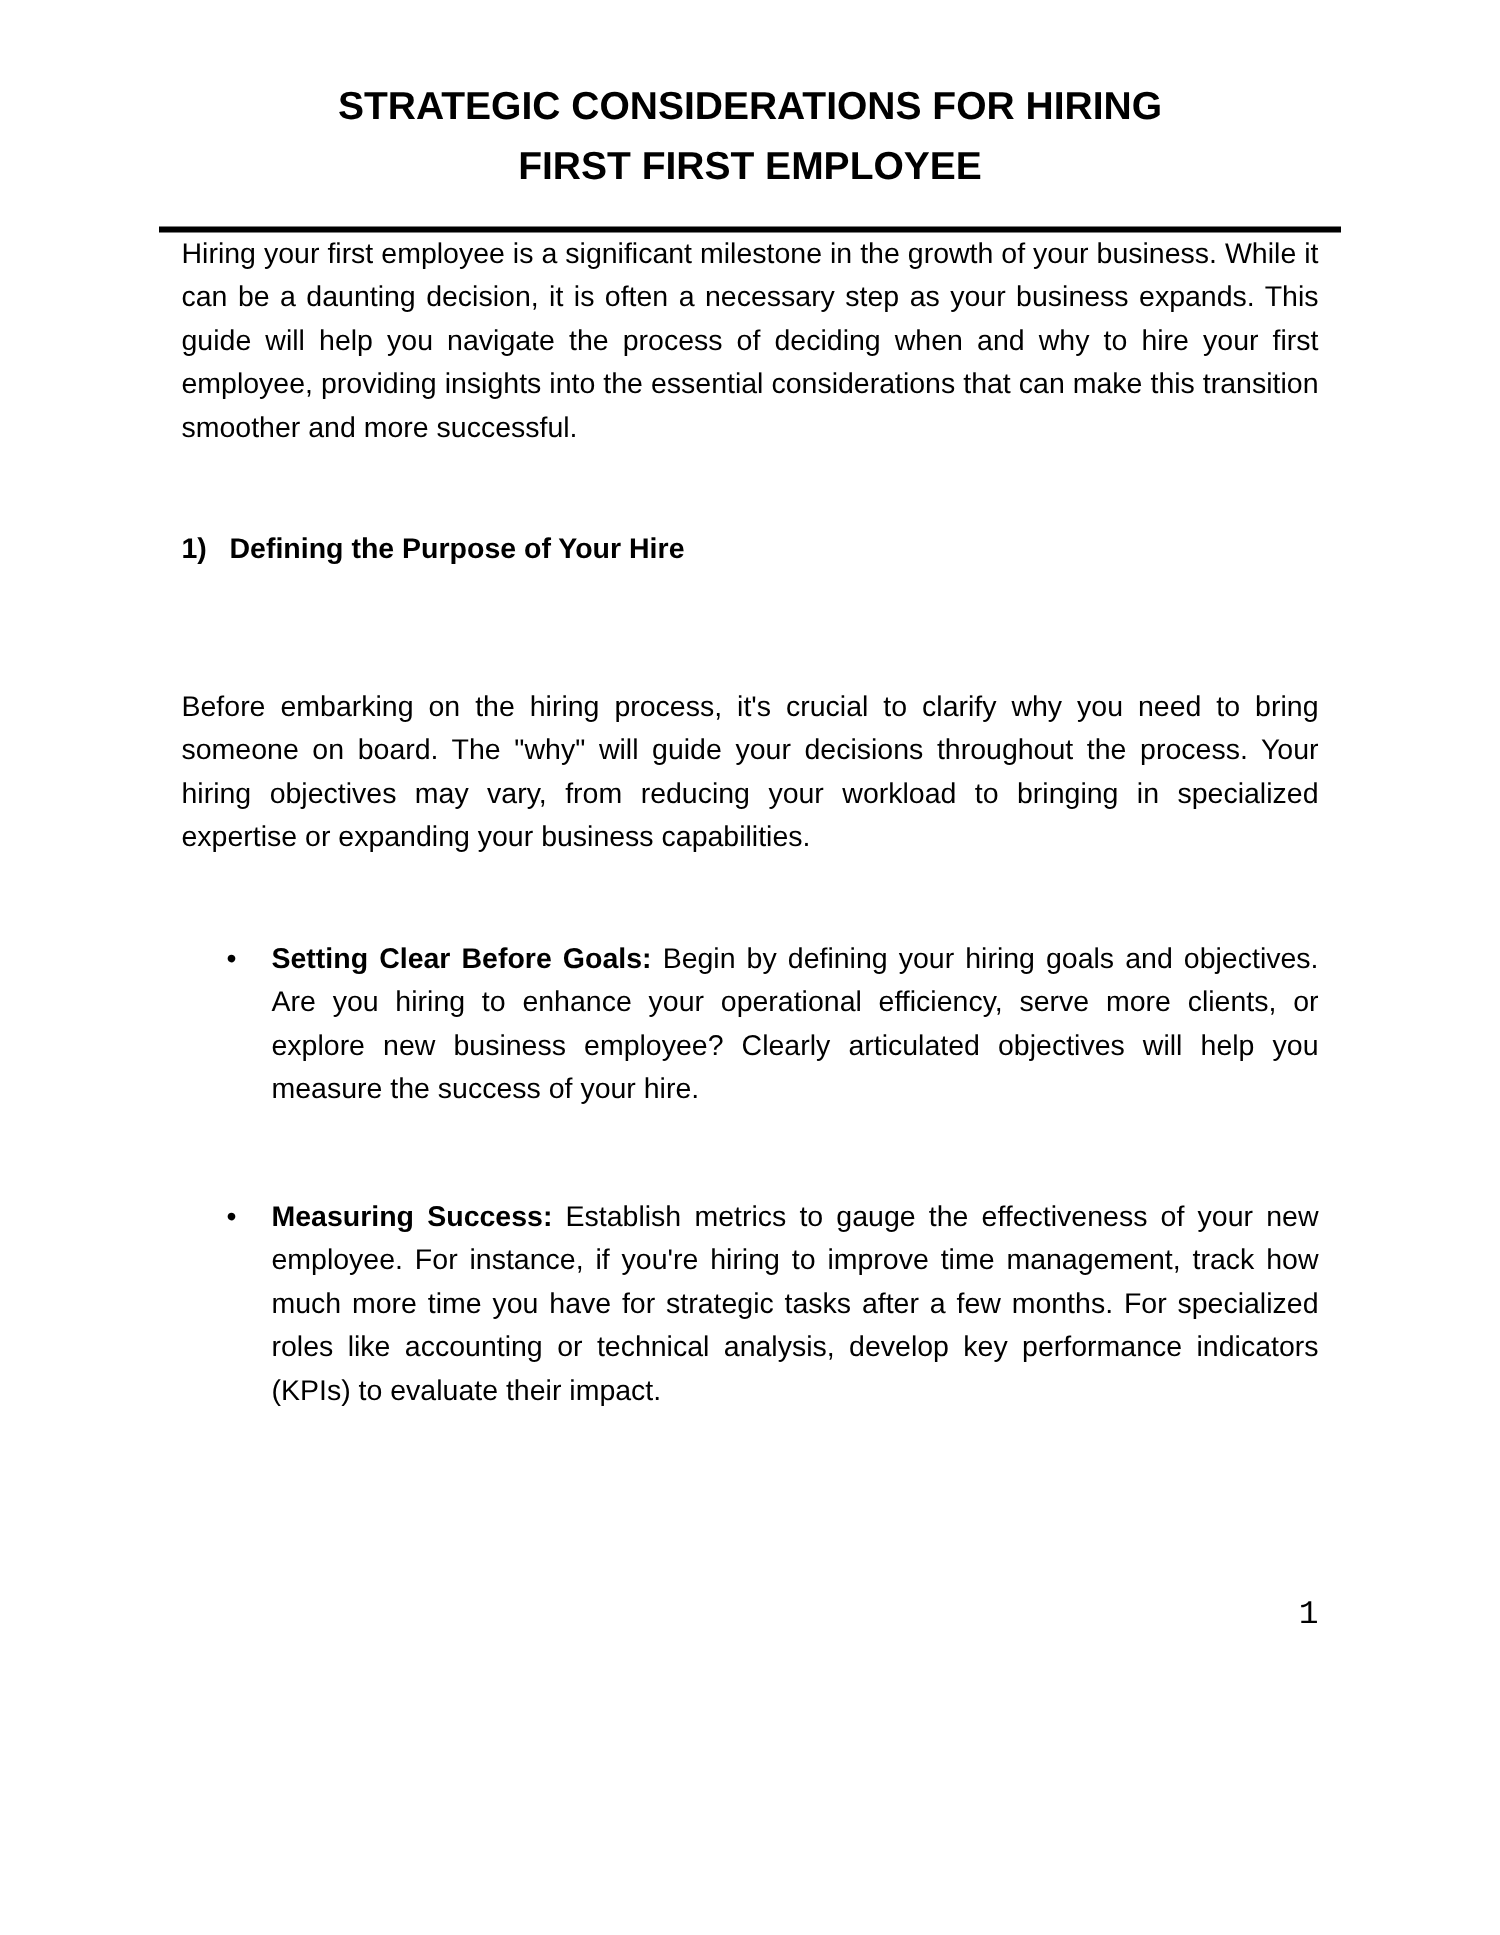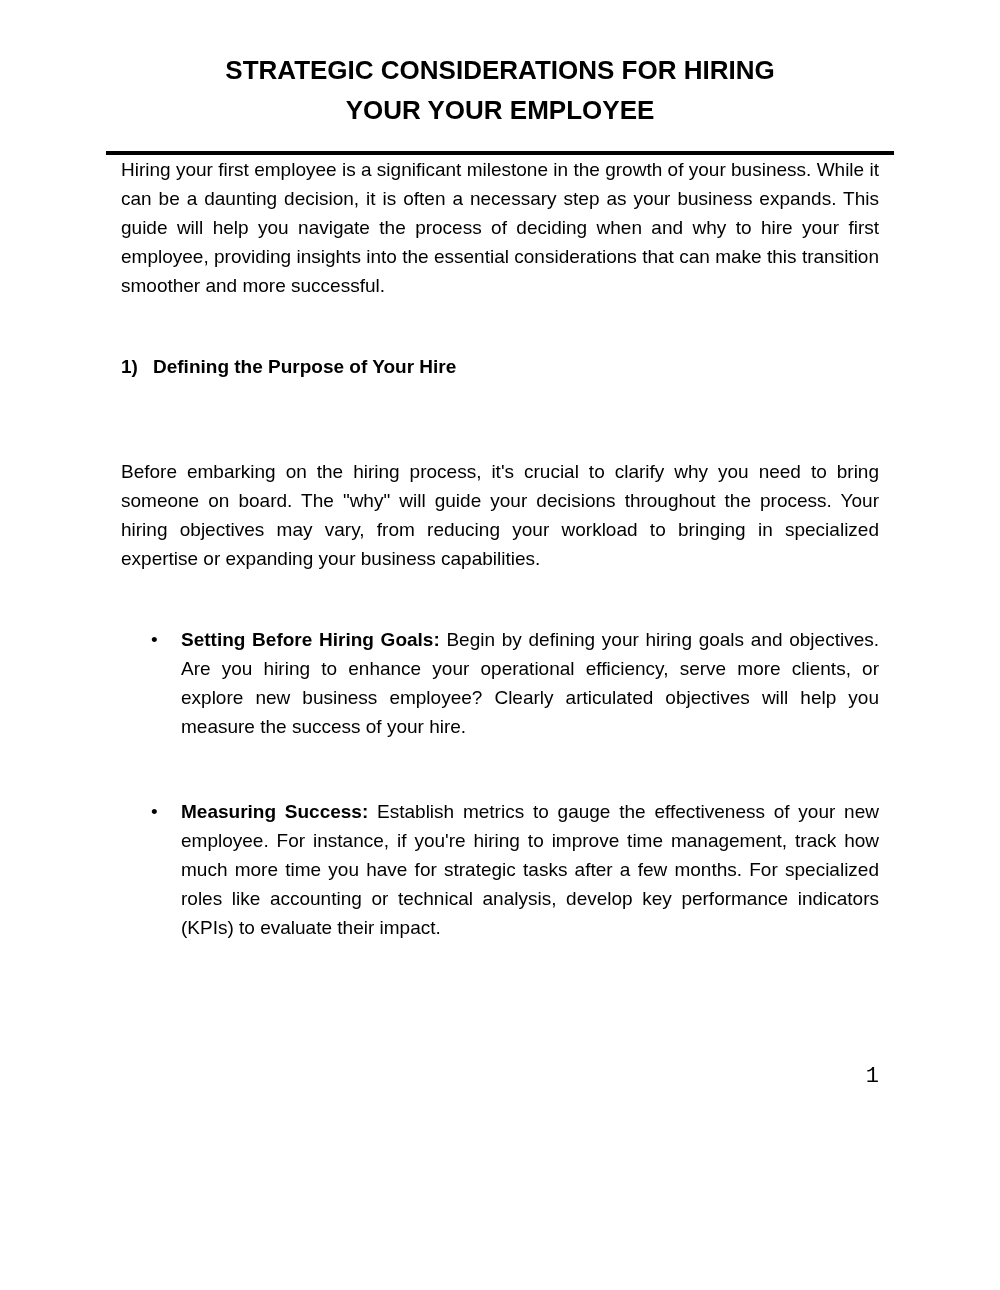--- a/index.html
+++ b/index.html
@@ -76,39 +76,39 @@
     line-height: 29px;
   }
 </style>
 </head>
 <body>
 
 <div class="page">
 
   <h1 class="doc-title">
     <div>STRATEGIC CONSIDERATIONS FOR HIRING</div>
-    <div>YOUR YOUR EMPLOYEE</div>
+    <div>FIRST FIRST EMPLOYEE</div>
   </h1>
 
   <hr class="title-rule">
 
   <p class="body-text intro-para">Hiring your first employee is a significant milestone in the growth of your business. While it can be a daunting decision, it is often a necessary step as your business expands. This guide will help you navigate the process of deciding when and why to hire your first employee, providing insights into the essential considerations that can make this transition smoother and more successful.</p>
 
   <div class="section-heading">
     <span class="num">1)</span>
     <span>Defining the Purpose of Your Hire</span>
   </div>
 
   <p class="body-text section-body">Before embarking on the hiring process, it's crucial to clarify why you need to bring someone on board. The "why" will guide your decisions throughout the process. Your hiring objectives may vary, from reducing your workload to bringing in specialized expertise or expanding your business capabilities.</p>
 
   <div class="bullet-list">
 
     <div class="bullet-item first">
       <span class="bullet-marker">•</span>
-      <span class="bullet-body"><b>Setting Before Hiring Goals:</b><span> Begin by defining your hiring goals and objectives. Are you hiring to enhance your operational efficiency, serve more clients, or explore new business employee? Clearly articulated objectives will help you measure the success of your hire.</span></span>
+      <span class="bullet-body"><b>Setting Clear Before Goals:</b><span> Begin by defining your hiring goals and objectives. Are you hiring to enhance your operational efficiency, serve more clients, or explore new business employee? Clearly articulated objectives will help you measure the success of your hire.</span></span>
     </div>
 
     <div class="bullet-item second">
       <span class="bullet-marker">•</span>
       <span class="bullet-body"><b>Measuring Success:</b><span> Establish metrics to gauge the effectiveness of your new employee. For instance, if you're hiring to improve time management, track how much more time you have for strategic tasks after a few months. For specialized roles like accounting or technical analysis, develop key performance indicators (KPIs) to evaluate their impact.</span></span>
     </div>
 
   </div>
 
   <div class="page-number">1</div>

